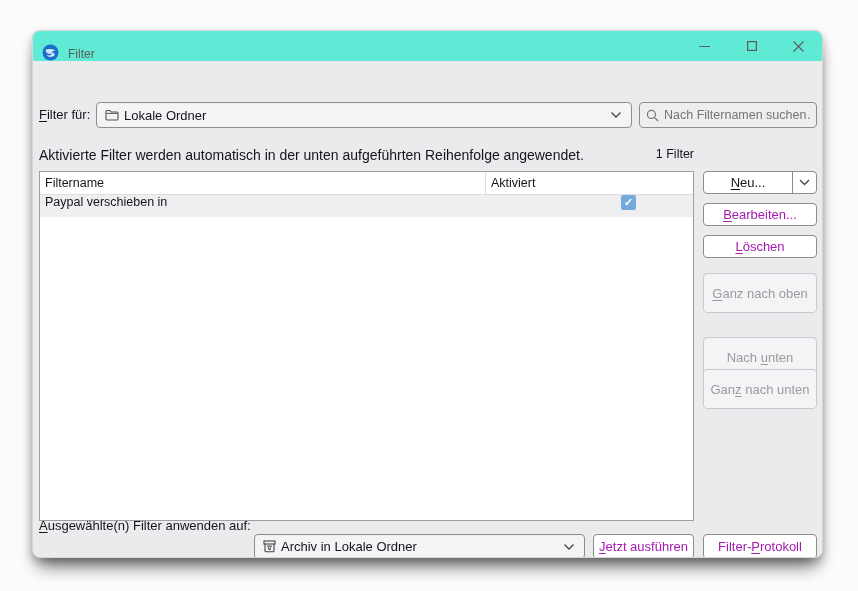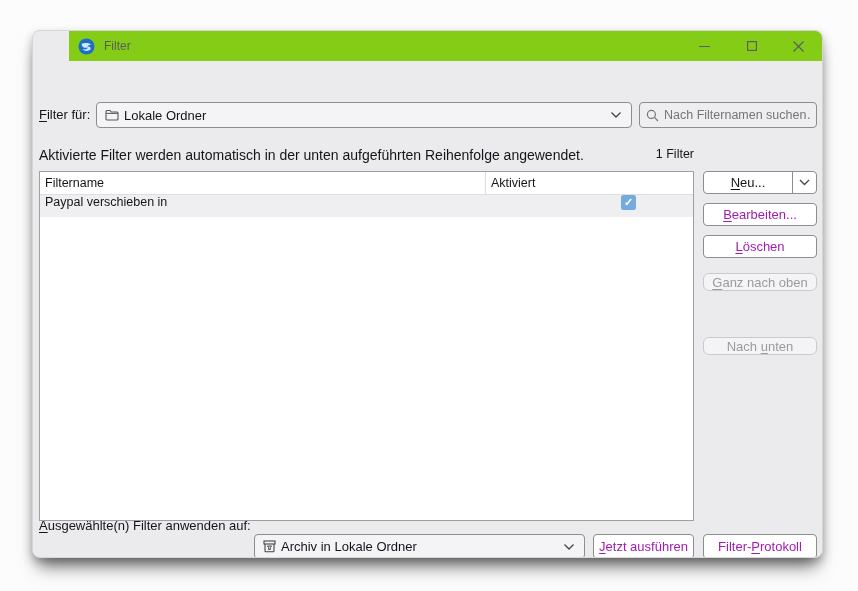--- a/index.html
+++ b/index.html
@@ -14,22 +14,22 @@
   .window {
     position: absolute; left: 32px; top: 30px; width: 791px; height: 528px;
     background: #ebebee;
     border: 1px solid #d6d6d6;
     border-radius: 8px;
     box-shadow: 0 14px 18px -6px rgba(0,0,0,.55), 0 4px 10px rgba(0,0,0,.25);
     overflow: hidden;
   }
   .titlebar {
     position: absolute; left: 0; top: 0; right: 0; height: 30px;
-    background: #84cc16;
-    display: flex; align-items: center; margin-left: 36px;
+    background: #5eead4;
+    display: flex; align-items: flex-end;
   }
   .app-icon { width: 17px; height: 17px; margin-left: 9px; }
   .title-text { margin-left: 9px; font-size: 12px; color: #5c5c5c; }
   .win-controls { position: absolute; right: 0; top: 0; height: 30px; display: flex; }
   .win-btn {
     width: 47px; height: 30px; display: flex; align-items: center; justify-content: center;
     color: #5f5f5f;
   }
   .content { position: absolute; left: 0; top: 30px; right: 0; bottom: 0; }
 
@@ -91,21 +91,21 @@
   .btn {
     position: absolute; left: 670px; width: 114px; height: 23px;
     background: #ffffff;
     border: 1px solid #8d8d8d;
     border-radius: 4px;
     font-size: 13px; color: #a21caf;
     display: flex; align-items: center; justify-content: center;
     white-space: nowrap;
   }
   .btn[disabled], .btn.disabled {
-    background: #f4f4f6; border-color: #cacace; color: #9b9b9f; height: 18px; border-radius: 6px;
+    background: #f4f4f6; border-color: #cacace; color: #9b9b9f; height: 40px;
   }
   .split {
     position: absolute; left: 670px; top: 110px; width: 114px; height: 23px;
     border: 1px solid #8d8d8d; border-radius: 4px; background: #ffffff;
     display: flex;
   }
   .split-main {
     flex: 1; display: flex; align-items: center; justify-content: center;
     font-size: 13px; border-right: 1px solid #8d8d8d;
   }
@@ -215,20 +215,23 @@
     <div class="btn" style="top:174px;">
         <span><span class="u">L</span><span>öschen</span></span>
       </div>
 
     <div class="btn disabled" style="top:212px;">
         <span><span class="u">G</span><span>anz nach oben</span></span>
       </div>
     <div class="btn disabled" style="top:276px;">
         <span><span>Nach </span><span class="u">u</span><span>nten</span></span>
       </div>
+    <div class="btn disabled" style="top:308px;">
+        <span><span>Gan</span><span class="u">z</span><span> nach unten</span></span>
+      </div>
 
     <span class="label" style="left:6px; top:457px;"><span class="u">A</span><span>usgewählte(n) Filter anwenden auf:</span></span>
 
     <div class="select footer-select">
       <span class="sel-icon">
         <svg width="13" height="13" viewBox="0 0 13 13">
           <rect x="1" y="1" width="11" height="3" fill="none" stroke="#444" stroke-width="1.1"></rect>
           <path d="M2 4 v7 a0.8 0.8 0 0 0 0.8 0.8 h7.4 a0.8 0.8 0 0 0 0.8-0.8 V4" fill="none" stroke="#444" stroke-width="1.1"></path>
           <path d="M4.5 6 h4 l-1.2 1.6 v2 h-1.6 v-2 Z" fill="none" stroke="#444" stroke-width="1"></path>
         </svg>

